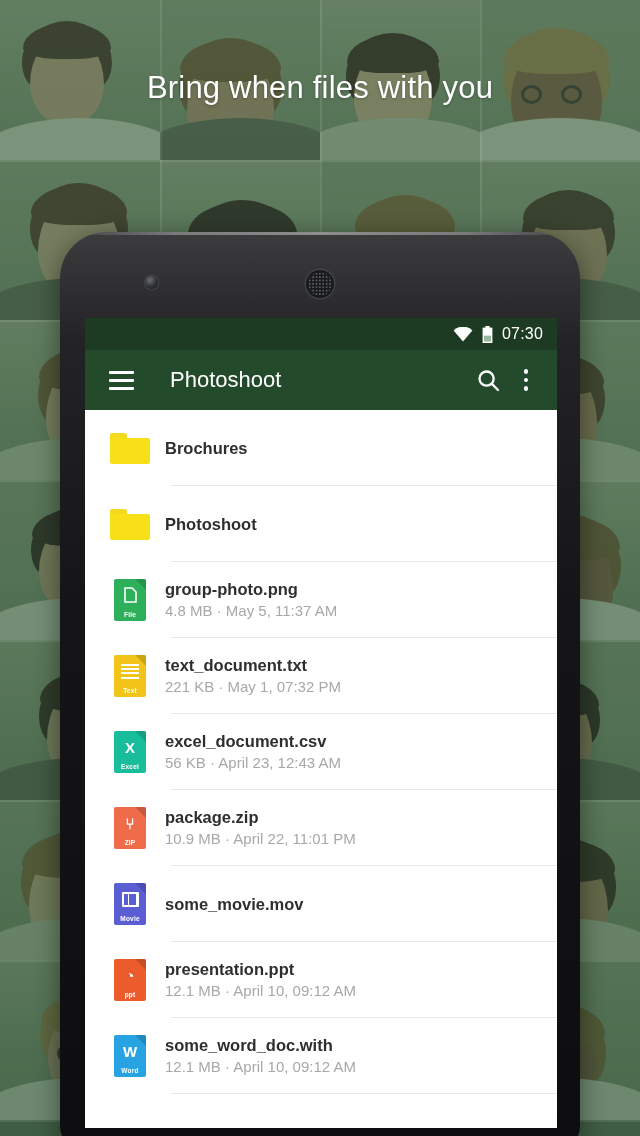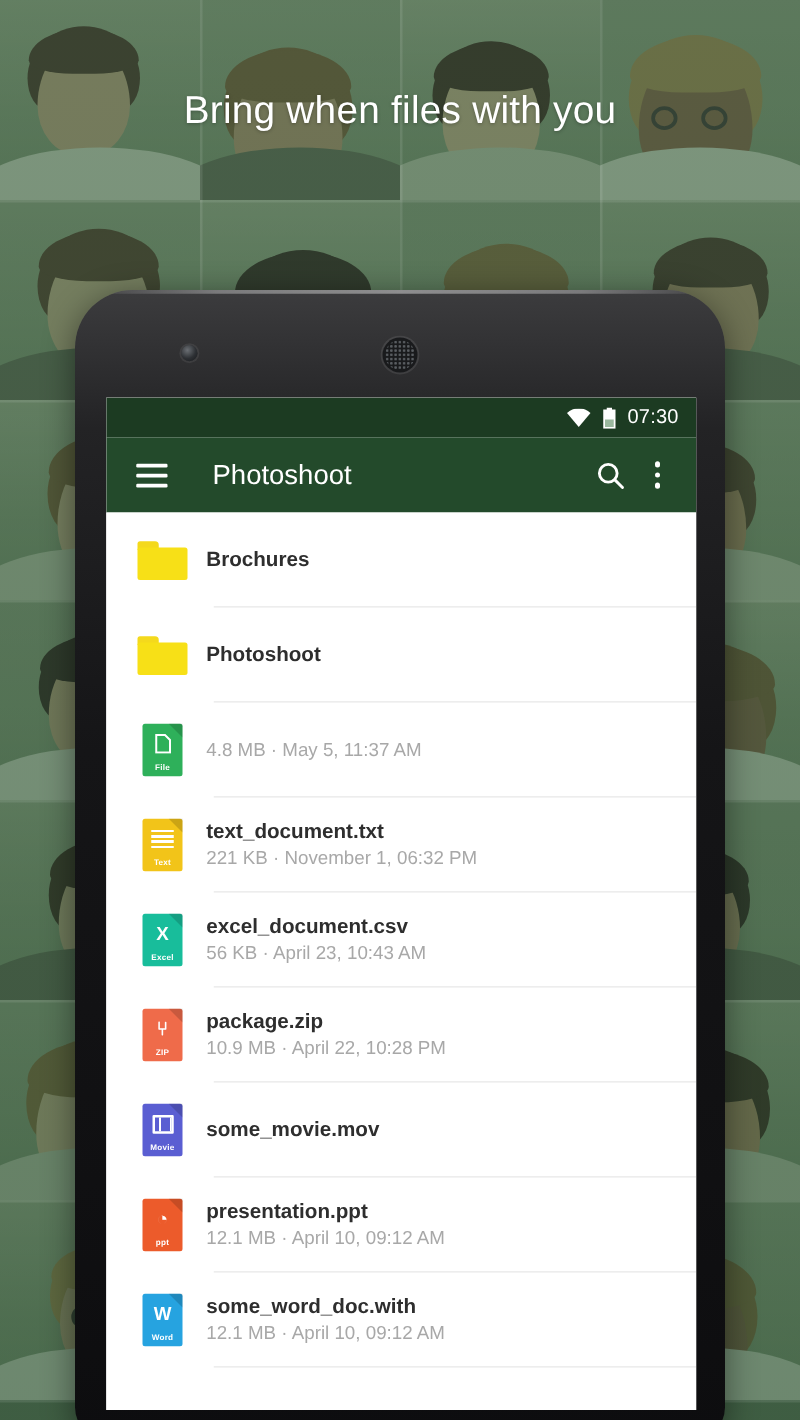--- a/index.html
+++ b/index.html
@@ -608,66 +608,67 @@
             <div class="file-icon">
               <div class="sheet" style="background: rgb(46, 176, 90);"></div>
               <div class="fold"></div>
               <div class="glyph"><svg width="13" height="16" viewBox="0 0 13 16">
                   <path d="M1 1 h7 l4 4 v10 h-11 z" fill="none" stroke="#ffffff" stroke-width="1.6"></path>
                 </svg></div>
               <div class="tag">File</div>
             </div>
           </div>
           <div class="info">
+            <div class="fname">group-photo.png</div>
             <div class="fmeta">4.8 MB · May 5, 11:37 AM</div>
           </div>
           <div class="divider"></div>
         </div>
         <div class="row">
           <div class="icon-wrap">
             <div class="file-icon">
               <div class="sheet" style="background: rgb(242, 196, 25);"></div>
               <div class="fold"></div>
               <div class="doc-lines"></div>
               <div class="tag">Text</div>
             </div>
           </div>
           <div class="info">
             <div class="fname">text_document.txt</div>
-            <div class="fmeta">221 KB · November 1, 06:32 PM</div>
+            <div class="fmeta">221 KB · May 1, 07:32 PM</div>
           </div>
           <div class="divider"></div>
         </div>
         <div class="row">
           <div class="icon-wrap">
             <div class="file-icon">
               <div class="sheet" style="background: rgb(24, 189, 155);"></div>
               <div class="fold"></div>
               <div class="glyph">X</div>
               <div class="tag">Excel</div>
             </div>
           </div>
           <div class="info">
             <div class="fname">excel_document.csv</div>
-            <div class="fmeta">56 KB · April 23, 10:43 AM</div>
+            <div class="fmeta">56 KB · April 23, 12:43 AM</div>
           </div>
           <div class="divider"></div>
         </div>
         <div class="row">
           <div class="icon-wrap">
             <div class="file-icon">
               <div class="sheet" style="background: rgb(239, 107, 74);"></div>
               <div class="fold"></div>
               <div class="glyph">⑂</div>
               <div class="tag">ZIP</div>
             </div>
           </div>
           <div class="info">
             <div class="fname">package.zip</div>
-            <div class="fmeta">10.9 MB · April 22, 10:28 PM</div>
+            <div class="fmeta">10.9 MB · April 22, 11:01 PM</div>
           </div>
           <div class="divider"></div>
         </div>
         <div class="row">
           <div class="icon-wrap">
             <div class="file-icon">
               <div class="sheet" style="background: rgb(90, 94, 210);"></div>
               <div class="fold"></div>
               <div class="film"></div>
               <div class="tag">Movie</div>

